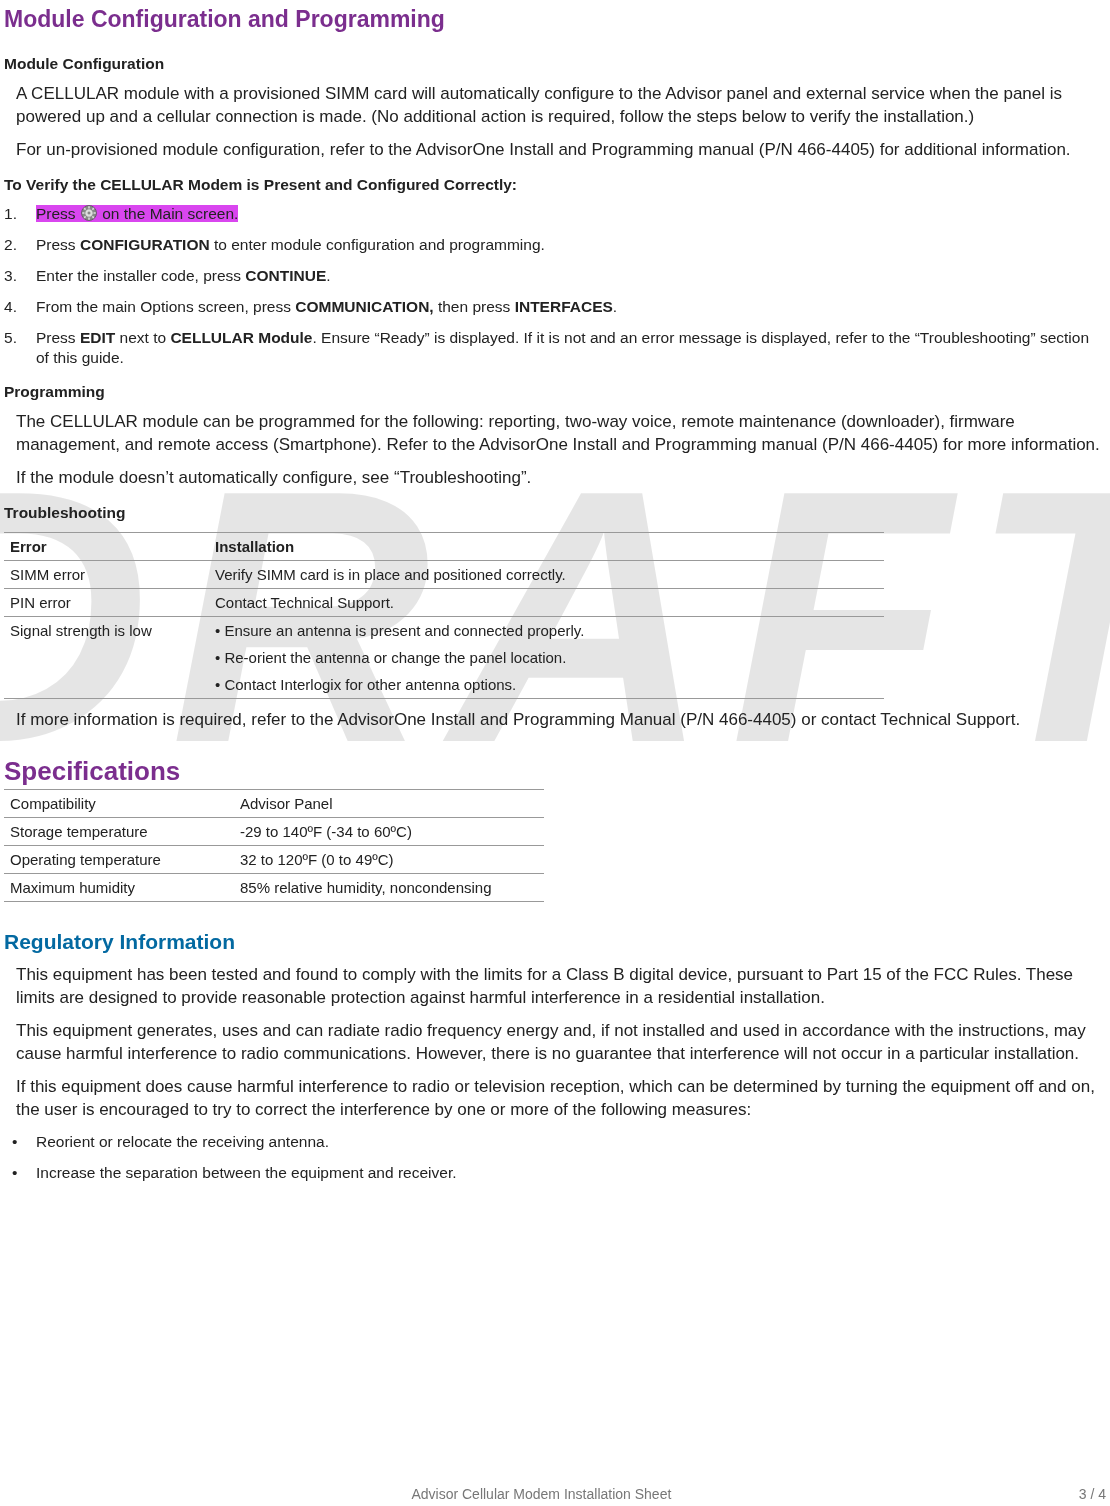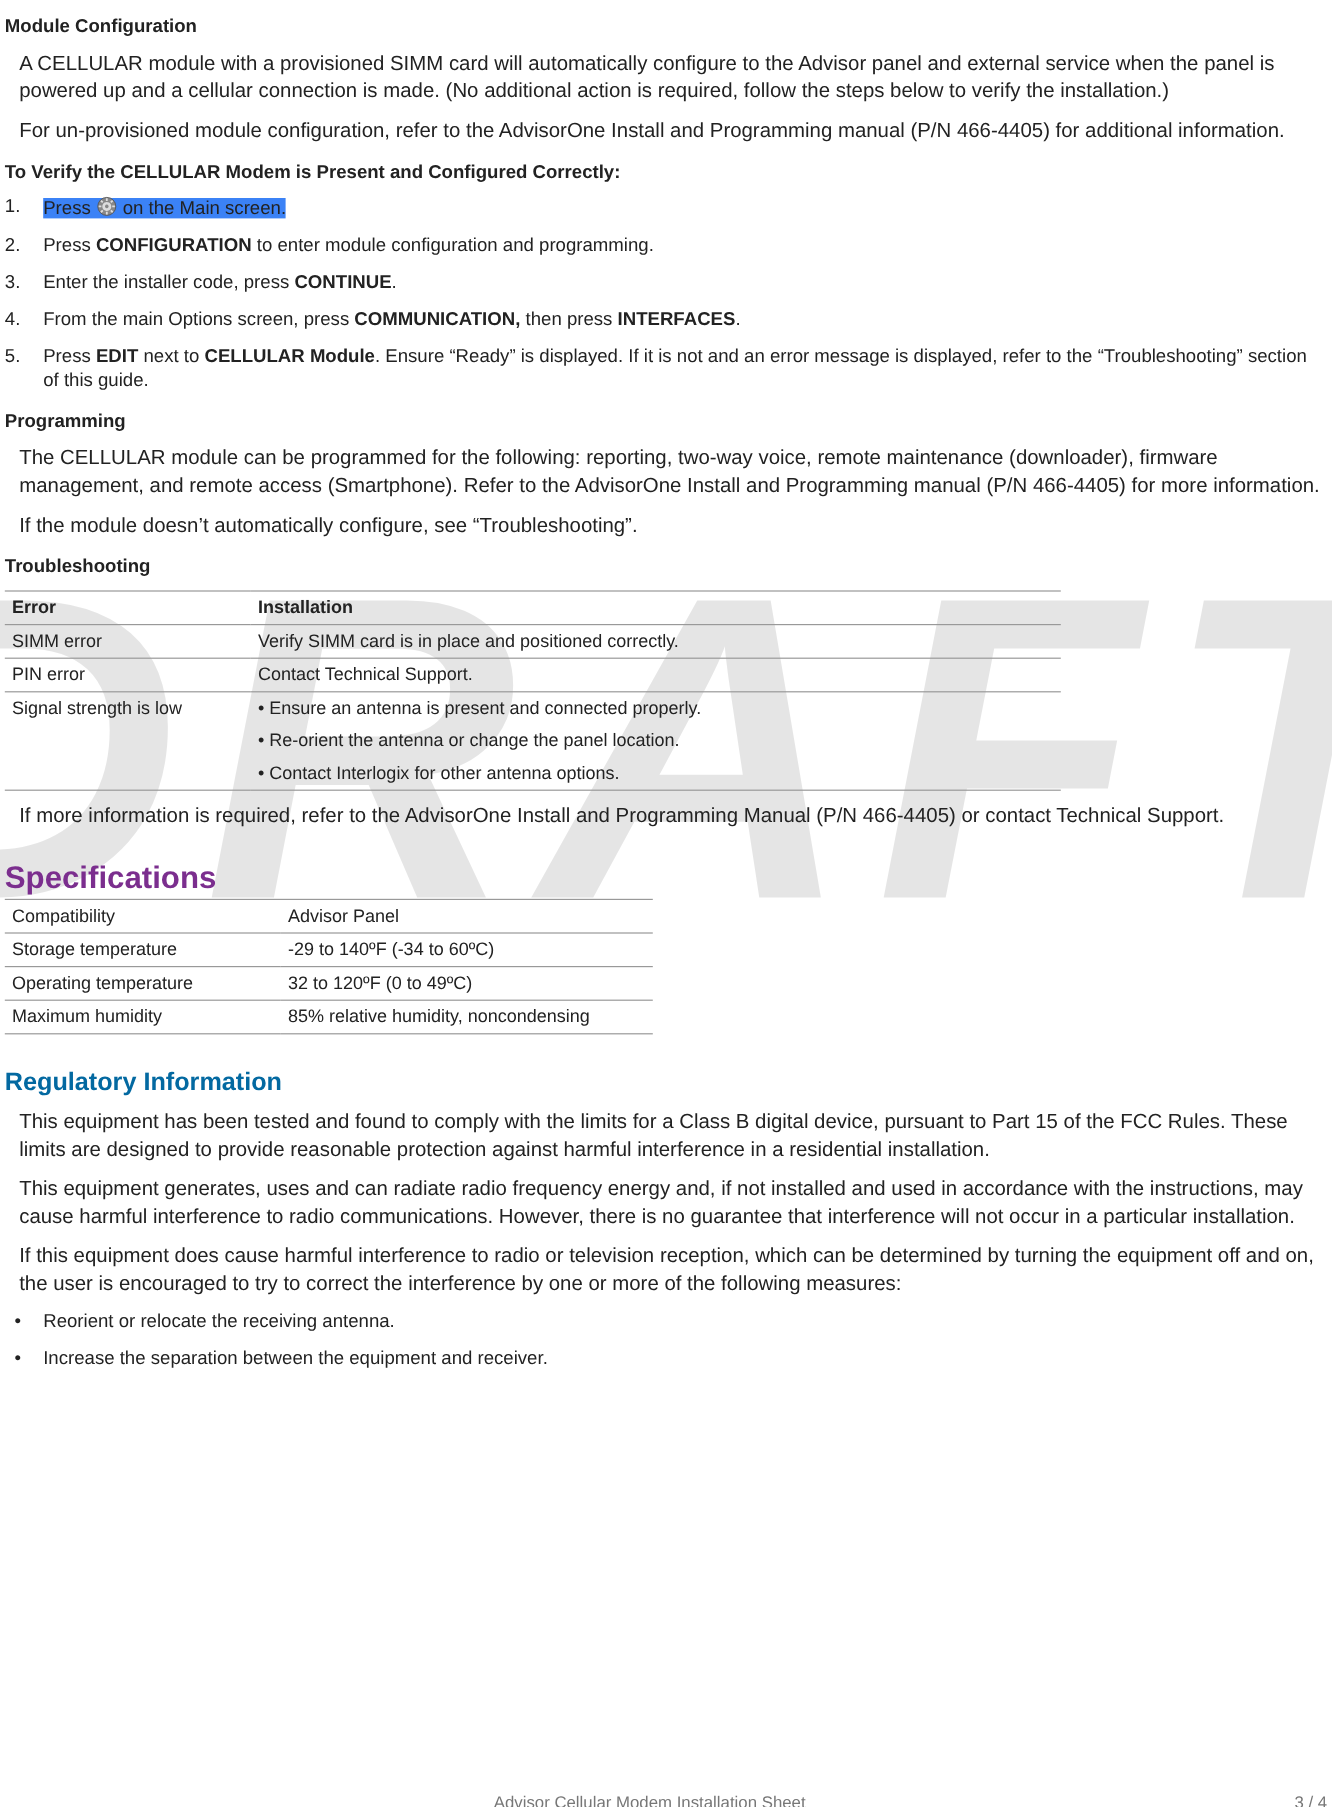--- a/index.html
+++ b/index.html
@@ -90,21 +90,21 @@
     position: relative;
     padding-left: 32px;
     margin: 10px 0;
   }
   ul.bullets > li::before {
     content: "•";
     position: absolute;
     left: 8px;
     top: 0;
   }
-  .hl { background: #3b82f6; }
+  .hl { background: #d946ef; }
   .gear-icon {
     display: inline-block;
     width: 18px; height: 18px;
     vertical-align: -3px;
   }
   table.err {
     width: 880px;
     border-collapse: collapse;
     font-size: 15px;
     margin: 6px 0 10px 0;
@@ -158,20 +158,21 @@
   .b { font-weight: 700; }
 </style>
 </head>
 <body>
 <div class="page">
 
 <div class="watermark">DRAFT</div>
 
 <div class="content">
 
+  <h1>Module Configuration and Programming</h1>
 
   <div class="subhead">Module Configuration</div>
   <p>A CELLULAR module with a provisioned SIMM card will automatically configure to the Advisor panel and external service when the panel is powered up and a cellular connection is made. (No additional action is required, follow the steps below to verify the installation.)</p>
   <p>For un-provisioned module configuration, refer to the AdvisorOne Install and Programming manual (P/N 466-4405) for additional information.</p>
 
   <div class="subhead">To Verify the CELLULAR Modem is Present and Configured Correctly:</div>
 
   <ol class="steps">
     <li>
       <span class="hl">

